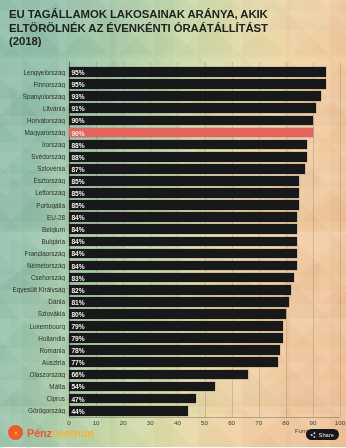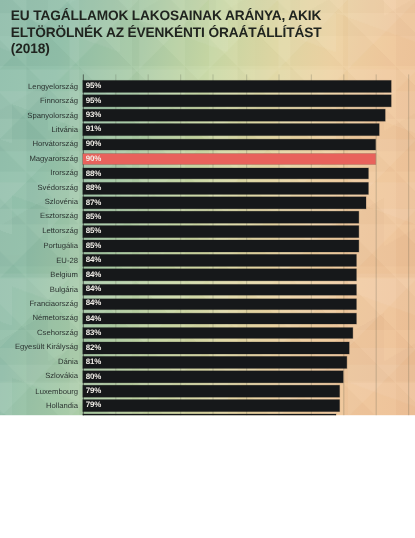--- a/index.html
+++ b/index.html
@@ -10,21 +10,21 @@
     width: 346px;
     height: 448px;
     overflow: hidden;
     font-family: "Liberation Sans", sans-serif;
     -webkit-font-smoothing: antialiased;
   }
 
   #infographic {
     position: relative;
     width: 346px;
-    height: 346px;
+    height: 447px;
     box-sizing: border-box;
     background:
       linear-gradient(100deg,
         #86b8a4 0%,
         #8dbda6 14%,
         #a6c9a4 30%,
         #c6d7a2 45%,
         #dfd8a3 58%,
         #eed3a2 70%,
         #f0c79b 82%,
@@ -527,13 +527,31 @@
         <span class="xtick" style="left: 204.5px;">50</span>
         <span class="xtick" style="left: 231.6px;">60</span>
         <span class="xtick" style="left: 258.7px;">70</span>
         <span class="xtick" style="left: 285.8px;">80</span>
         <span class="xtick" style="left: 312.9px;">90</span>
         <span class="xtick" style="left: 340px;">100</span>
       </div>
     <div class="source" style="top: 365.9px;">Forrás: Eurostat</div>
   </div>
 
+  <div class="footer">
+    <div class="brand">
+      <span class="brand-mark"></span>
+      <span class="brand-text"><span class="brand-a">Pénz</span><span class="brand-b">centrum</span></span>
+    </div>
+
+    <div class="share-btn">
+      <span class="share-icon">
+        <svg viewBox="0 0 16 16" width="6" height="6" aria-hidden="true">
+          <circle cx="12" cy="3" r="2.4" fill="#d9d6cf"></circle>
+          <circle cx="4" cy="8" r="2.4" fill="#d9d6cf"></circle>
+          <circle cx="12" cy="13" r="2.4" fill="#d9d6cf"></circle>
+          <path d="M6 7L10.2 4.2M6 9L10.2 11.8" stroke="#d9d6cf" stroke-width="1.3" fill="none"></path>
+        </svg>
+      </span>
+      <span>Share</span>
+    </div>
+  </div>
 </div>
 
 </body></html>

